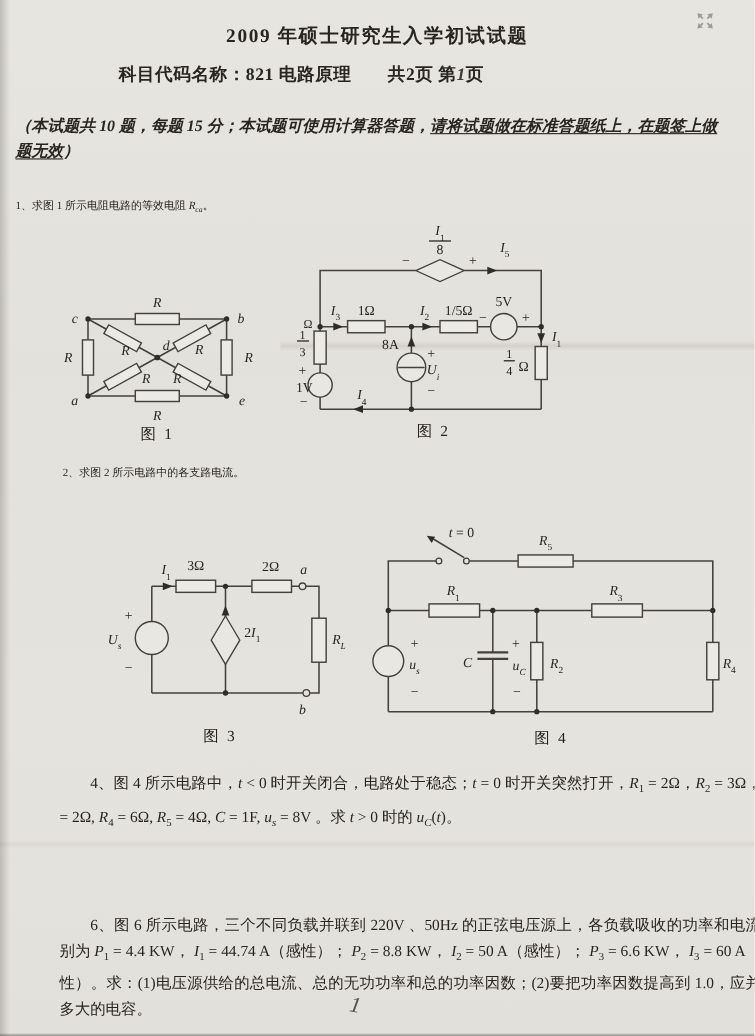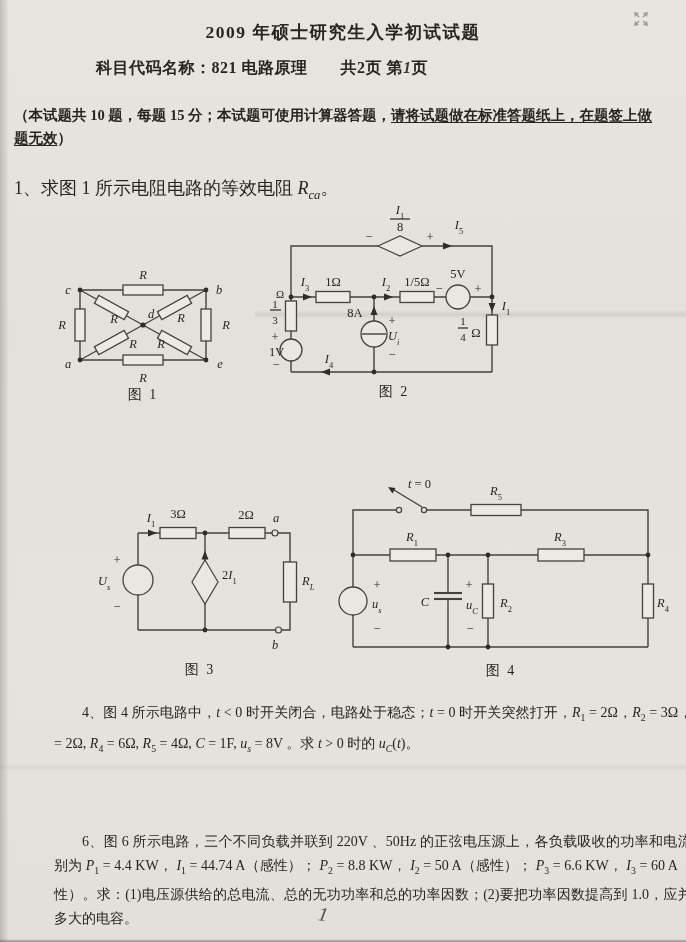--- a/index.html
+++ b/index.html
@@ -3,21 +3,21 @@
 <meta charset="utf-8">
 <style>
   html,body{margin:0;padding:0;}
   .page{position:relative;width:686px;height:942px;overflow:hidden;
     background:linear-gradient(180deg,#e7e5e0 0%,#e3e1db 35%,#e5e3dd 70%,#e2e0da 100%);
     font-family:"Liberation Serif","DejaVu Serif",serif;color:#28251f;}
   .abs{position:absolute;}
   .title{font-size:17.5px;font-weight:bold;letter-spacing:1.5px;width:100%;text-align:center;}
   .subject{font-size:16px;font-weight:bold;letter-spacing:0.5px;}
   .instr{font-size:14.5px;font-weight:bold;line-height:23px;width:652px;}
-  .q{font-size:18px;line-height:24px;}
+  .q{font-size:10px;line-height:24px;}
   .qp{font-size:14px;line-height:26px;width:652px;text-indent:28px;text-align:justify;margin-left:40px;}
   .q6{line-height:24px;}
   span.sub{vertical-align:sub;font-size:0.7em;}
   span.it{font-style:italic;}
   span.u{text-decoration:underline;text-underline-offset:2px;}
   span.hand{font-style:italic;color:#3d3a34;}
   .pagenum{font-size:20px;font-style:italic;color:#55524c;transform:rotate(10deg);}
   
   .edgeL{left:0;top:0;width:9px;height:942px;background:linear-gradient(90deg,rgba(90,86,78,0.28),rgba(90,86,78,0));}
   .edgeB{left:0;top:939px;width:686px;height:3px;background:linear-gradient(0deg,rgba(60,56,50,0.5),rgba(60,56,50,0));}
@@ -56,22 +56,22 @@
     <line class="fsicon" x1="11" y1="7" x2="13.5" y2="4.5"></line>
     <line class="fsicon" x1="7" y1="11" x2="4.5" y2="13.5"></line>
     <line class="fsicon" x1="11" y1="11" x2="13.5" y2="13.5"></line>
     <polygon class="fsar" points="2,2 7,3 3,7"></polygon>
     <polygon class="fsar" points="16,2 15,7 11,3"></polygon>
     <polygon class="fsar" points="2,16 3,11 7,15"></polygon>
     <polygon class="fsar" points="16,16 11,15 15,11"></polygon>
   </svg>
 
   <div class="abs title" style="left:0;top:20px;">2009 年硕士研究生入学初试试题</div>
-  <div class="abs subject" style="left:96px;top:58px;"><span>科目代码名称：</span><span>821 电路原理</span><span>　　共2页  第</span><span class="hand">1</span><span>页</span></div>
-  <div class="abs instr" style="left:14px;top:104px;"><span>（本试题共 10 题，每题 15 分；本试题可使用计算器答题，</span><span class="u">请将试题做在标准答题纸上，在题签上做题无效</span><span>）</span></div>
+  <div class="abs subject" style="left:108px;top:58px;"><span>科目代码名称：</span><span>821 电路原理</span><span>　　共2页  第</span><span class="hand">1</span><span>页</span></div>
+  <div class="abs instr" style="left:14px;top:104px;font-style:italic;"><span>（本试题共 10 题，每题 15 分；本试题可使用计算器答题，</span><span class="u">请将试题做在标准答题纸上，在题签上做题无效</span><span>）</span></div>
 
   <div class="abs q" style="left:14px;top:176px;"><span>1、求图 1 所示电阻电路的等效电阻 </span><span class="it">R</span><span class="it sub">ca</span><span>。</span></div>
 
   <svg class="abs" style="left:35px;top:268px;" width="250" height="140" viewBox="0 0 250 140">
     <g>
       <line class="w" x1="45" y1="22" x2="171" y2="22"></line>
       <line class="w" x1="45" y1="92" x2="171" y2="92"></line>
       <line class="w" x1="45" y1="22" x2="45" y2="92"></line>
       <line class="w" x1="171" y1="22" x2="171" y2="92"></line>
       <line class="w" x1="45" y1="22" x2="171" y2="92"></line>
@@ -175,20 +175,21 @@
     <text text-anchor="middle" x="7" y="143">+</text>
     <text text-anchor="middle" x="8" y="171">−</text>
     <text text-anchor="middle" x="87" y="119">8A</text>
     <text text-anchor="middle" x="124" y="127">+</text>
     <text text-anchor="start" x="120" y="142"><tspan class="it">U</tspan><tspan class="it sub">i</tspan></text>
     <text text-anchor="middle" x="124" y="161">−</text>
     <text text-anchor="middle" x="61" y="165"><tspan class="it">I</tspan><tspan class="sub">4</tspan></text>
     <text class="cap" text-anchor="middle" x="126" y="198">图 2</text>
   </svg>
 
+  <div class="abs q" style="left:57px;top:419px;"><span>2、求图 2 所示电路中的各支路电流。</span></div>
 
   <svg class="abs" style="left:90px;top:492px;" width="230" height="195" viewBox="0 0 230 195">
     <g>
       <line class="w" x1="48" y1="41" x2="182" y2="41"></line>
       <path class="w" d="M188,41 L200,41 L200,70"></path>
       <path class="w" d="M200,110 L200,138 L191.5,138"></path>
       <line class="w" x1="185.5" y1="138" x2="48" y2="138"></line>
       <line class="w" x1="48" y1="41" x2="48" y2="73"></line>
       <line class="w" x1="48" y1="103" x2="48" y2="138"></line>
       <line class="w" x1="115" y1="41" x2="115" y2="138"></line>

